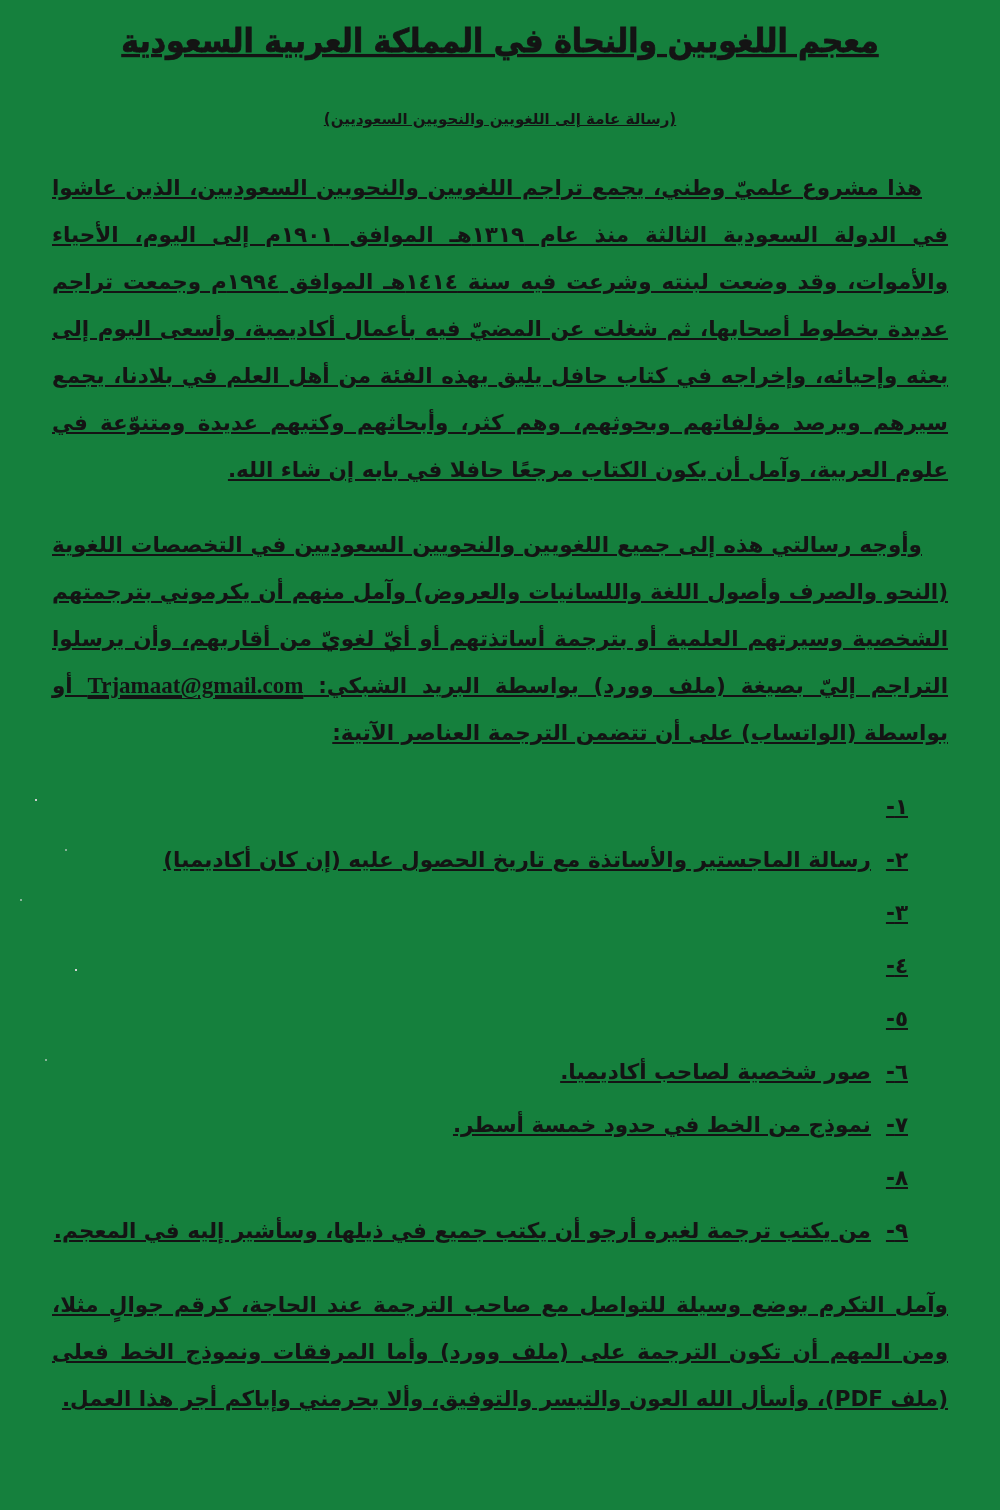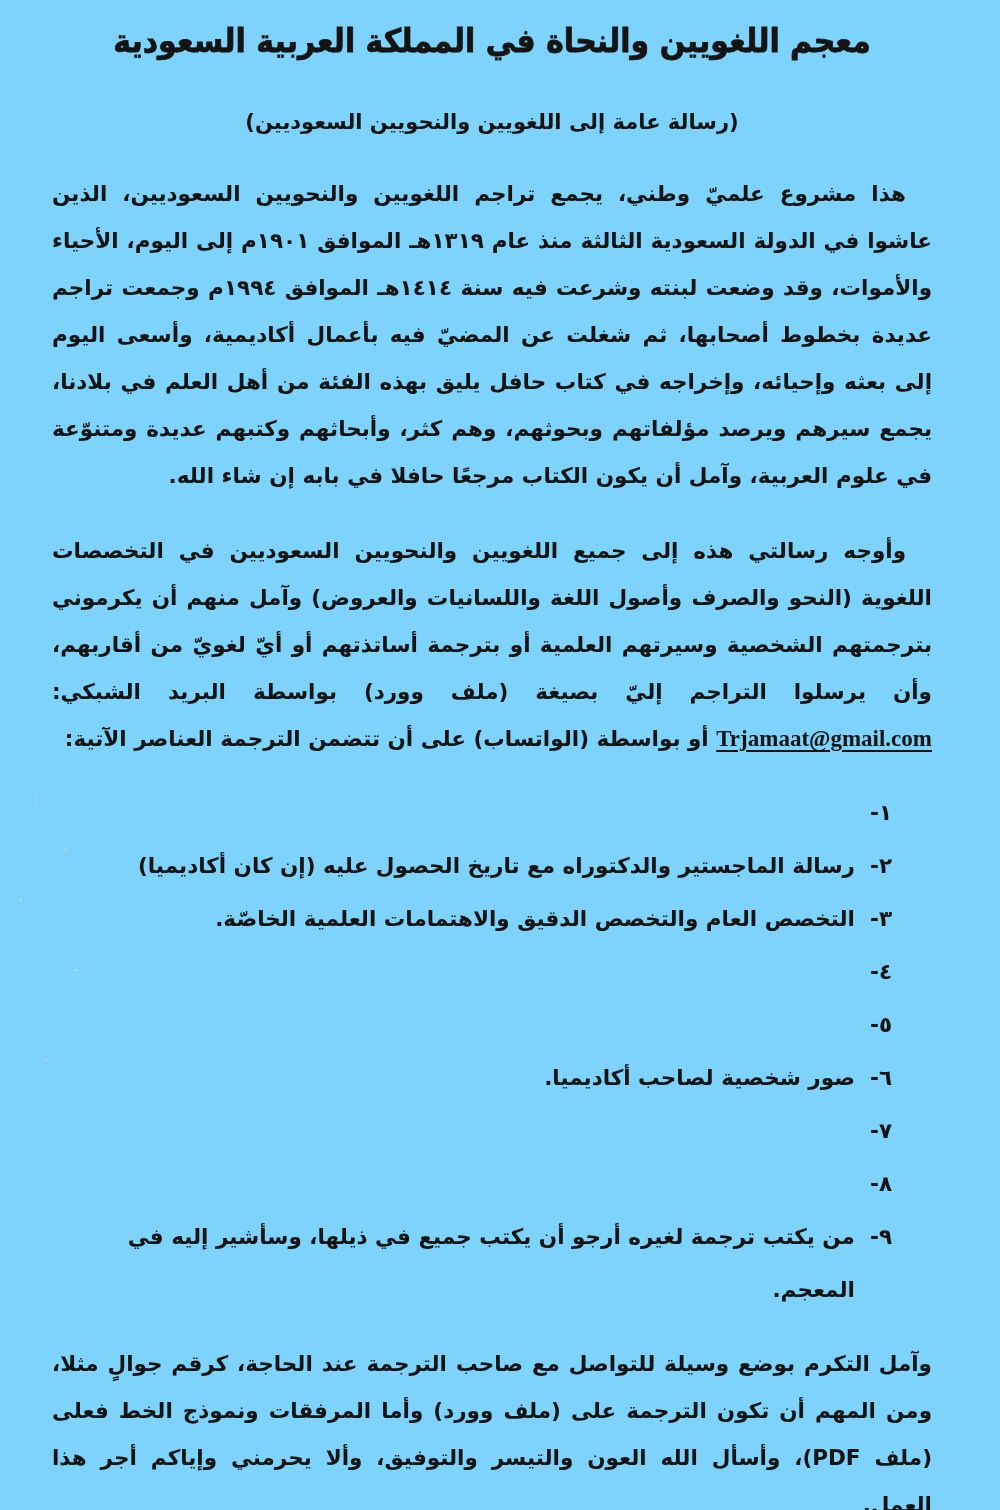--- a/index.html
+++ b/index.html
@@ -10,40 +10,41 @@
   body {
     width: 1000px;
     height: 1510px;
     overflow: hidden;
     font-family: "DejaVu Sans", sans-serif;
   }
   .page {
     width: 1000px;
     height: 1510px;
     box-sizing: border-box;
-    background: #7dd3fc;
+    background: #15803d;
     color: #141414;
-    padding: 16px 68px 0 52px;
+    padding: 16px 52px 0 52px;
     position: relative;
+    text-decoration: underline;
   }
   .title {
     margin: 0;
     direction: rtl;
     text-align: center;
     font-size: 30px;
     font-weight: bold;
     line-height: 50px;
     letter-spacing: -1px;
     -webkit-text-stroke: 0.7px #141414;
     transform: scaleY(1.08);
   }
   .subtitle {
     direction: rtl;
     text-align: center;
-    font-size: 21px;
+    font-size: 15px;
     font-weight: bold;
     margin-top: 44px;
   }
   .para {
     direction: rtl;
     text-align: justify;
     font-size: 21.5px;
     font-weight: bold;
     line-height: 47px;
     margin: 0;
@@ -105,38 +106,38 @@
   <p class="para para1">هذا مشروع علميّ وطني، يجمع تراجم اللغويين والنحويين السعوديين، الذين عاشوا في الدولة السعودية الثالثة منذ عام ١٣١٩هـ الموافق ١٩٠١م إلى اليوم، الأحياء والأموات، وقد وضعت لبنته وشرعت فيه سنة ١٤١٤هـ الموافق ١٩٩٤م وجمعت تراجم عديدة بخطوط أصحابها، ثم شغلت عن المضيّ فيه بأعمال أكاديمية، وأسعى اليوم إلى بعثه وإحيائه، وإخراجه في كتاب حافل يليق بهذه الفئة من أهل العلم في بلادنا، يجمع سيرهم ويرصد مؤلفاتهم وبحوثهم، وهم كثر، وأبحاثهم وكتبهم عديدة ومتنوّعة في علوم العربية، وآمل أن يكون الكتاب مرجعًا حافلا في بابه إن شاء الله.</p>
 
   <p class="para para2"><span>وأوجه رسالتي هذه إلى جميع اللغويين والنحويين السعوديين في التخصصات اللغوية (النحو والصرف وأصول اللغة واللسانيات والعروض) وآمل منهم أن يكرموني بترجمتهم الشخصية وسيرتهم العلمية أو بترجمة أساتذتهم أو أيّ لغويّ من أقاربهم، وأن يرسلوا التراجم إليّ بصيغة (ملف وورد) بواسطة البريد الشبكي: </span><span class="email">Trjamaat@gmail.com</span><span> أو بواسطة (الواتساب) على أن تتضمن الترجمة العناصر الآتية:</span></p>
 
   <ol class="list">
     <li class="list-item">
       <span class="list-num">١-</span>
     </li>
     <li class="list-item">
       <span class="list-num">٢-</span>
-      <span class="list-text">رسالة الماجستير والدكتوراه مع تاريخ الحصول عليه (إن كان أكاديميا)</span>
+      <span class="list-text">رسالة الماجستير والأساتذة مع تاريخ الحصول عليه (إن كان أكاديميا)</span>
     </li>
     <li class="list-item">
       <span class="list-num">٣-</span>
-      <span class="list-text">التخصص العام والتخصص الدقيق والاهتمامات العلمية الخاصّة.</span>
     </li>
     <li class="list-item">
       <span class="list-num">٤-</span>
     </li>
     <li class="list-item">
       <span class="list-num">٥-</span>
     </li>
     <li class="list-item">
       <span class="list-num">٦-</span>
       <span class="list-text">صور شخصية لصاحب أكاديميا.</span>
     </li>
     <li class="list-item">
       <span class="list-num">٧-</span>
+      <span class="list-text">نموذج من الخط في حدود خمسة أسطر.</span>
     </li>
     <li class="list-item">
       <span class="list-num">٨-</span>
     </li>
     <li class="list-item">
       <span class="list-num">٩-</span>
       <span class="list-text">من يكتب ترجمة لغيره أرجو أن يكتب جميع في ذيلها، وسأشير إليه في المعجم.</span>
     </li>
   </ol>
 

